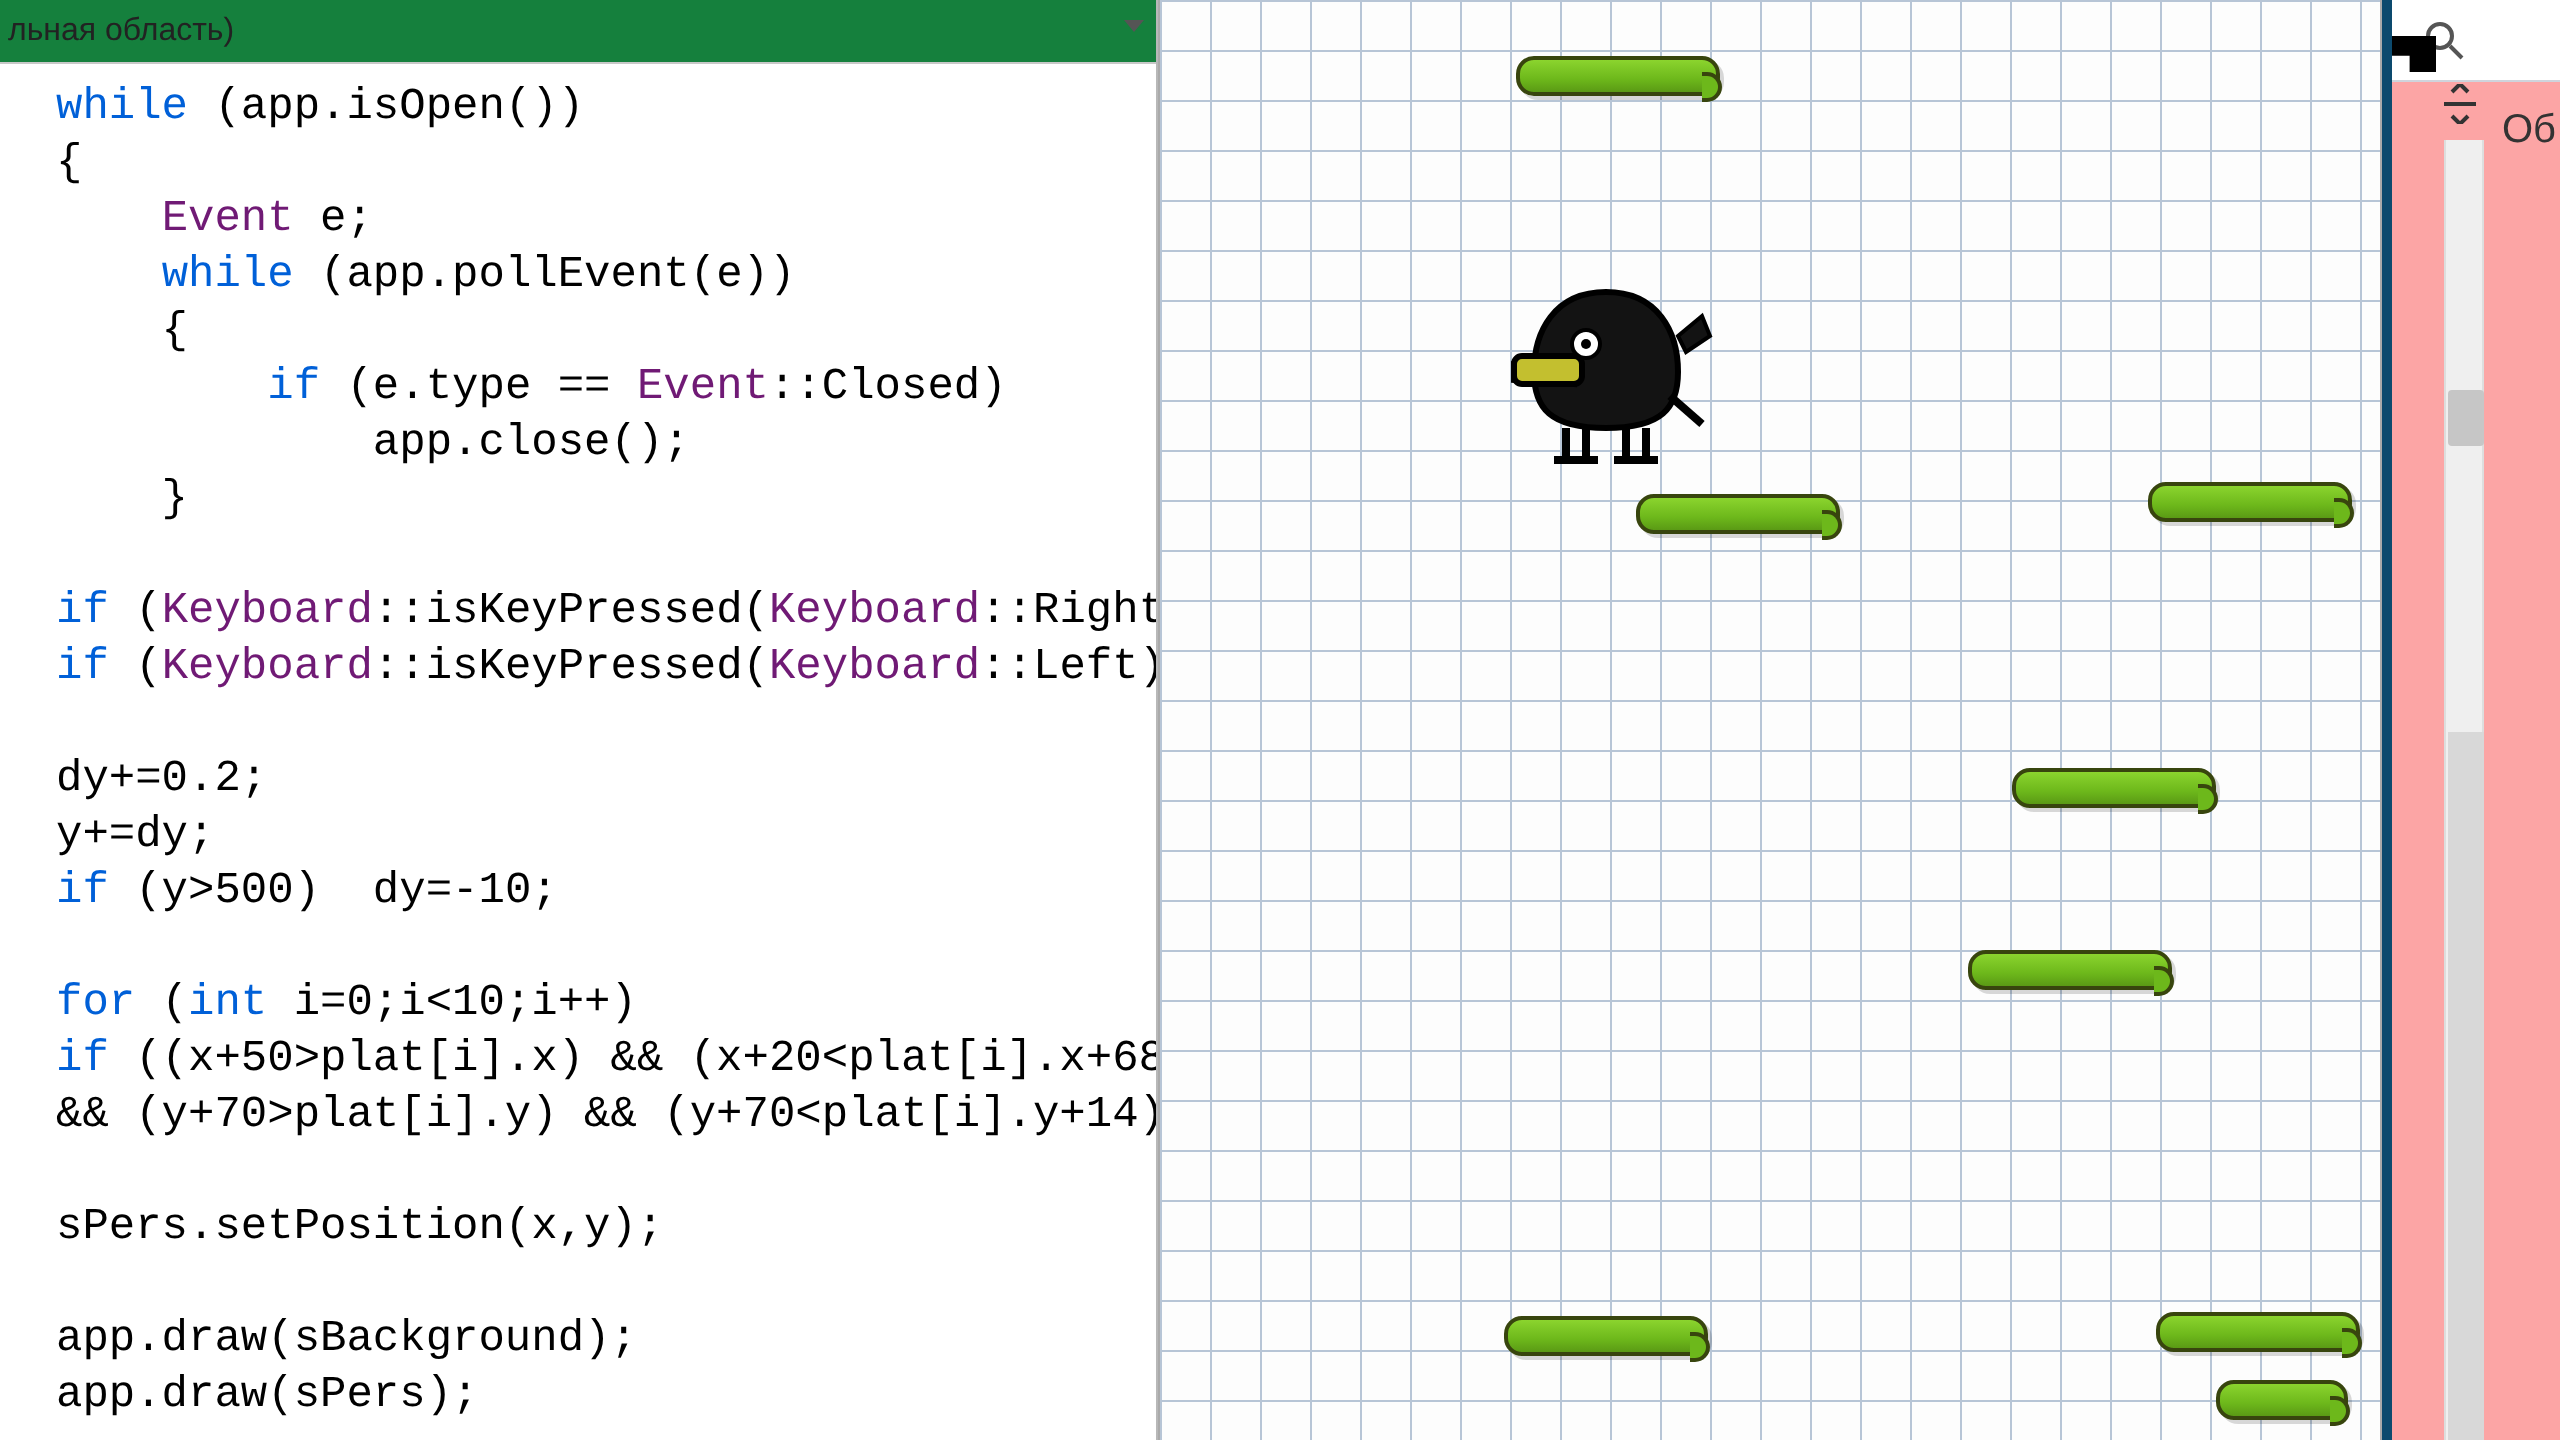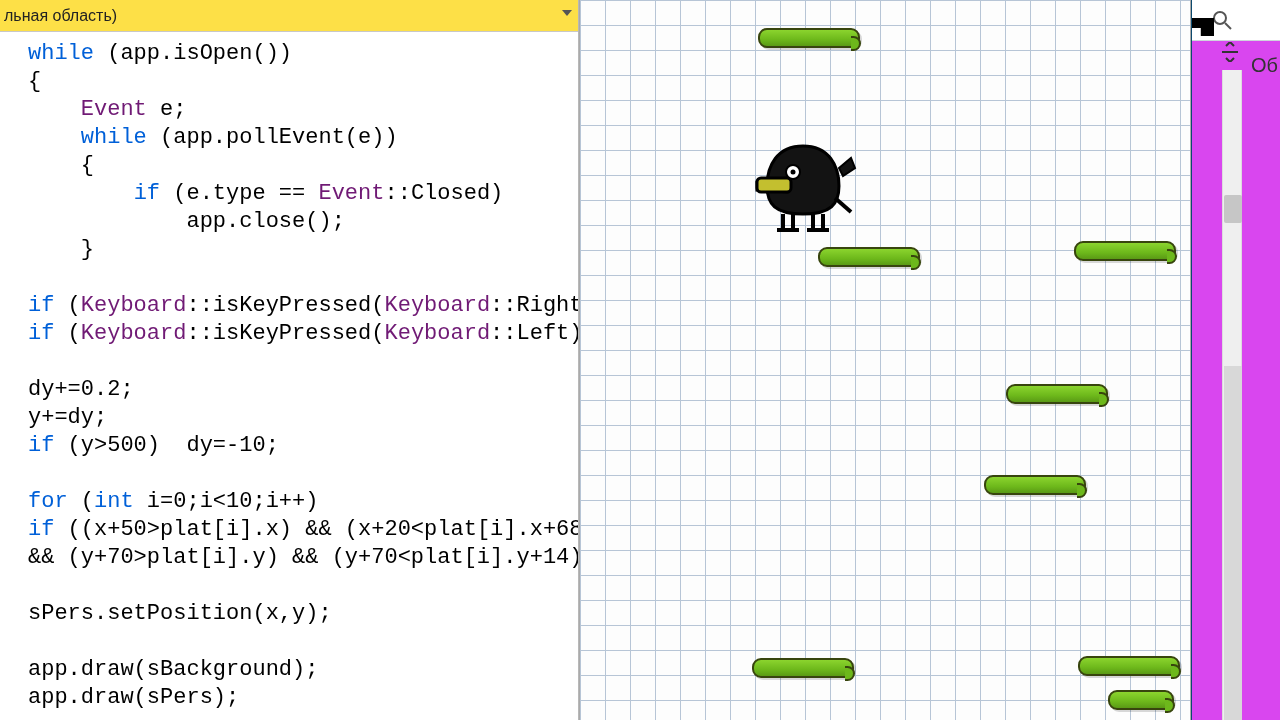--- a/index.html
+++ b/index.html
@@ -1,40 +1,40 @@
 <!DOCTYPE html>
 <html><head>
 <meta charset="utf-8">
 <style>
   html,body{margin:0;padding:0;width:1280px;height:720px;overflow:hidden;font-family:Consolas,"Courier New",monospace;background:#fff}
   #root{display:flex;width:100%;height:100%}
   
   #editor-pane{width:578px;height:100%;position:relative;background:#fff;border-right:1px solid #b8b8b8}
-  #scope-bar{position:absolute;left:0;top:0;right:0;height:32px;border-bottom:1px solid #c8c8c8;background:#fde047;font-family:"Segoe UI",Arial,sans-serif;font-size:16px;color:#222;line-height:32px;padding-left:4px;box-sizing:border-box}
+  #scope-bar{position:absolute;left:0;top:0;right:0;height:32px;border-bottom:1px solid #c8c8c8;background:#15803d;font-family:"Segoe UI",Arial,sans-serif;font-size:16px;color:#222;line-height:32px;padding-left:4px;box-sizing:border-box}
   #scope-bar .dd{position:absolute;right:6px;top:10px;width:0;height:0;border-left:5px solid transparent;border-right:5px solid transparent;border-top:6px solid #555}
   #top-blue{position:absolute;left:0;top:0;width:62px;height:6px;background:#006fe6}
   #code{position:absolute;left:0;top:34px;right:0;bottom:0;padding:6px 0 0 28px;font-size:22px;line-height:28px;white-space:pre;color:#000;overflow:hidden}
   .kw{color:#0060d8}
   .ty{color:#701a75}
   
   #game-pane{position:relative;width:610px;height:100%;border-left:1px solid #aaa;border-right:1px solid #aaa;overflow:hidden}
   #grid{position:absolute;inset:0;
     background-color:#fdfdfd;
     background-image:linear-gradient(#b7c5d6 1px,transparent 1px),linear-gradient(90deg,#b7c5d6 1px,transparent 1px);
     background-size:25px 25px}
   .plat{position:absolute;width:98px;height:16px;border:2px solid #38450e;border-radius:9px;
     background:linear-gradient(#8bd42e 0%,#6db81b 60%,#5a9a15 100%);
     box-shadow:2px 2px 0 rgba(0,0,0,.15)}
   .plat::after{content:"";position:absolute;right:-3px;top:6px;width:8px;height:11px;border:2px solid #38450e;border-left:none;border-radius:0 8px 8px 0;background:#6db81b}
   .plat2{width:62px}
   
   #doodler{position:absolute;width:120px;height:110px}
   #doodler svg{width:100%;height:100%}
   
-  #rail{position:relative;flex:1;background:#d946ef;border-left:1px solid #0c4a6e}
+  #rail{position:relative;flex:1;background:#fca5a5;border-left:5px solid #0c4a6e}
   #rail-top{position:absolute;left:0;right:0;top:0;height:40px;background:#fff;border-bottom:1px solid #cfd4dc}
   #rail-text{position:absolute;right:2px;top:54px;font-family:"Segoe UI",Arial,sans-serif;font-size:20px;color:#333}
   .rail-ic{position:absolute;width:20px;height:20px}
   #ic-search{right:48px;top:10px}
   #ic-search svg,#ic-split svg,#ic-up svg{width:100%;height:100%}
   #ic-split{right:40px;top:42px}
   #ic-up{right:42px;top:72px}
   #ic-black1{right:0;top:96px;width:22px;height:18px;background:#000}
   #ic-black2{right:0;top:120px;width:22px;height:18px;background:#000;clip-path:polygon(0 0,100% 0,100% 100%,40% 100%,40% 55%,0 55%)}
   #scroll-thumb{position:absolute;right:38px;top:195px;width:18px;height:28px;background:#c6c6c6;border-radius:2px}

